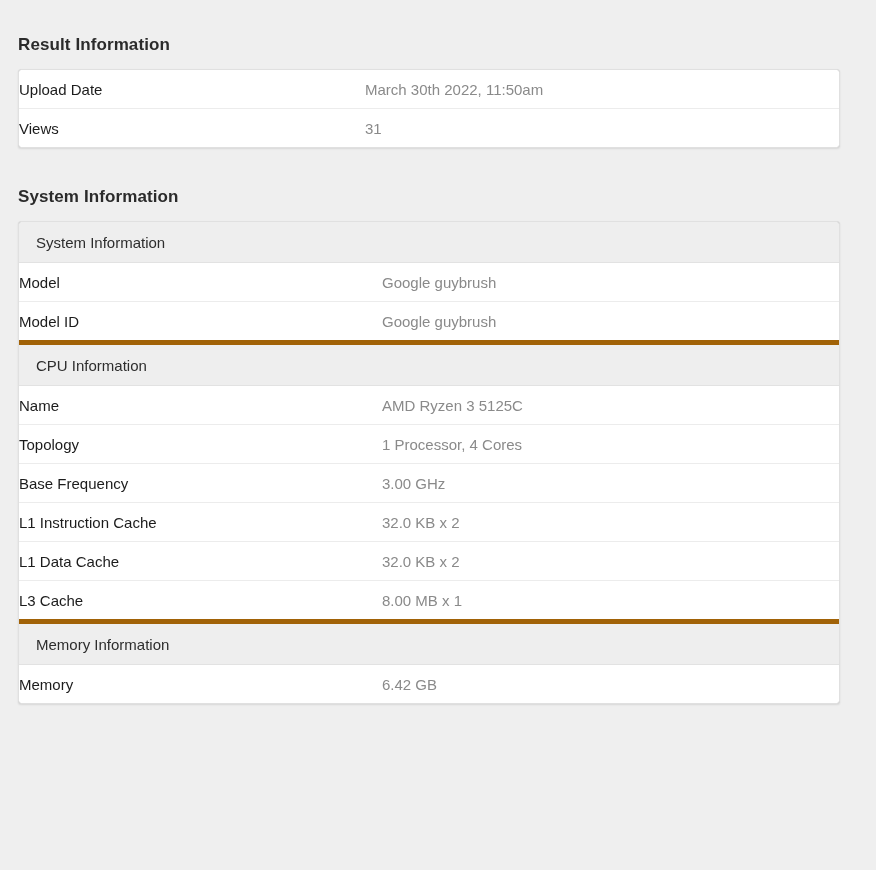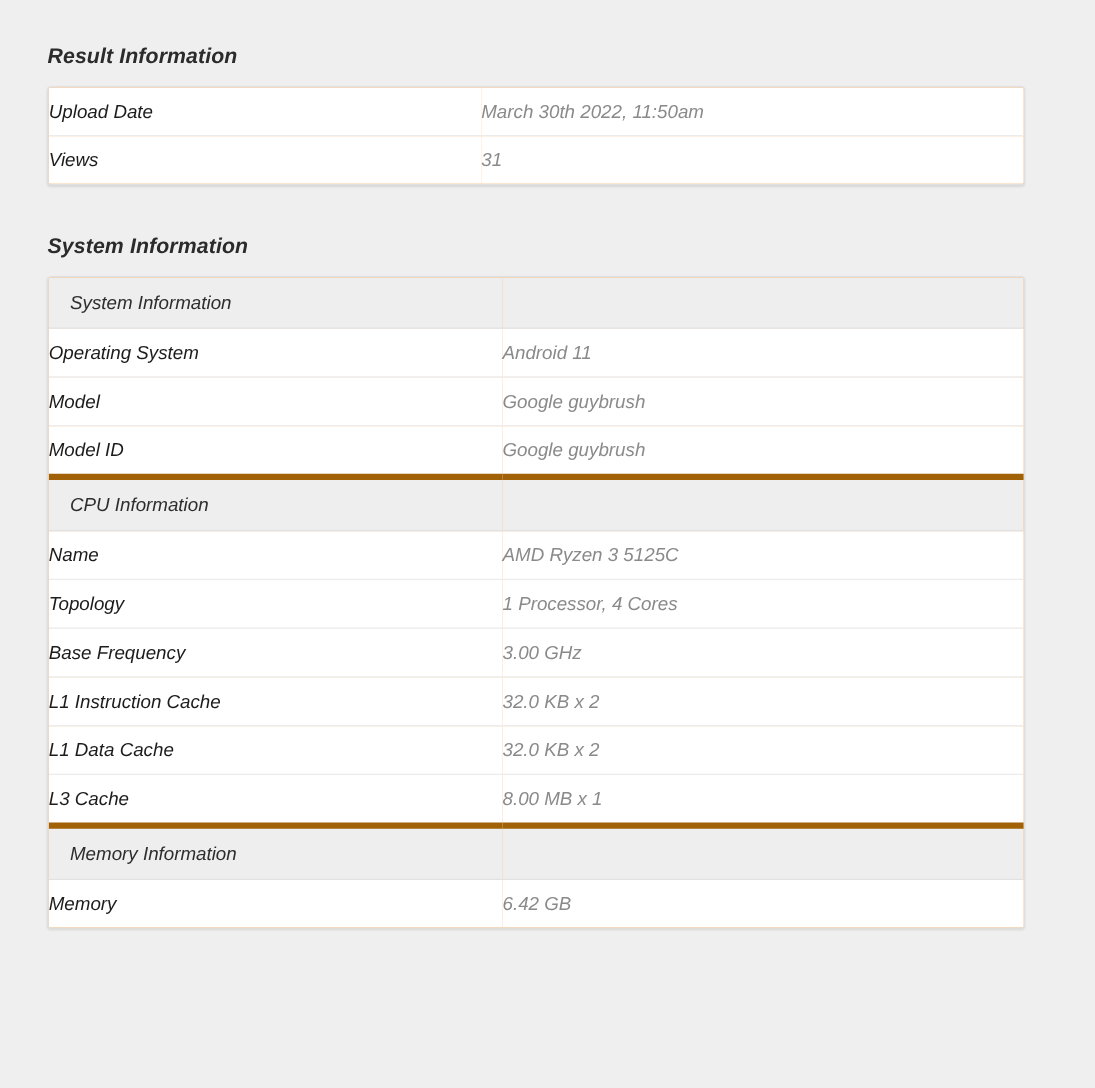--- a/index.html
+++ b/index.html
@@ -9,43 +9,42 @@
   }
   body {
     width: 876px;
     height: 870px;
     background: #efefef;
     font-family: "Liberation Sans", sans-serif;
     -webkit-font-smoothing: antialiased;
     overflow: hidden;
   }
   .page {
-    padding: 0 38px;
+    padding: 0 18px;
     box-sizing: border-box;
     width: 858px;
-    font-style: italic;
   }
   .section-heading {
     font-size: 17px;
     font-weight: bold;
     color: #2b2b2b;
     letter-spacing: 0.1px;
     margin: 0;
     padding: 0;
   }
   .heading-result {
     padding-top: 35px;
     padding-bottom: 14px;
   }
   .heading-system {
     padding-top: 39px;
     padding-bottom: 14px;
   }
   .table-wrap {
-    background: #fdba74;
+    background: #a3a3a3;
     border: 1px solid #e0e0e0;
     border-radius: 3px;
     box-shadow: 0 1px 2px rgba(0,0,0,0.10);
     overflow: hidden;
   }
   table.info-table {
     width: 100%;
     border-collapse: collapse;
     table-layout: fixed;
   }
@@ -116,24 +115,20 @@
   <h2 class="section-heading heading-system">System Information</h2>
 
   <div class="table-wrap">
     <table class="info-table">
       <tbody id="system-table-body">
           <tr class="section-row first-section">
             <td class="cell-label">System Information</td>
             <td class="cell-value"></td>
           </tr>
           <tr class="data-row">
-            <td class="cell-label">Operating System</td>
-            <td class="cell-value">Android 11</td>
-          </tr>
-          <tr class="data-row">
             <td class="cell-label">Model</td>
             <td class="cell-value">Google guybrush</td>
           </tr>
           <tr class="data-row">
             <td class="cell-label">Model ID</td>
             <td class="cell-value">Google guybrush</td>
           </tr>
           <tr class="section-row">
             <td class="cell-label">CPU Information</td>
             <td class="cell-value"></td>

